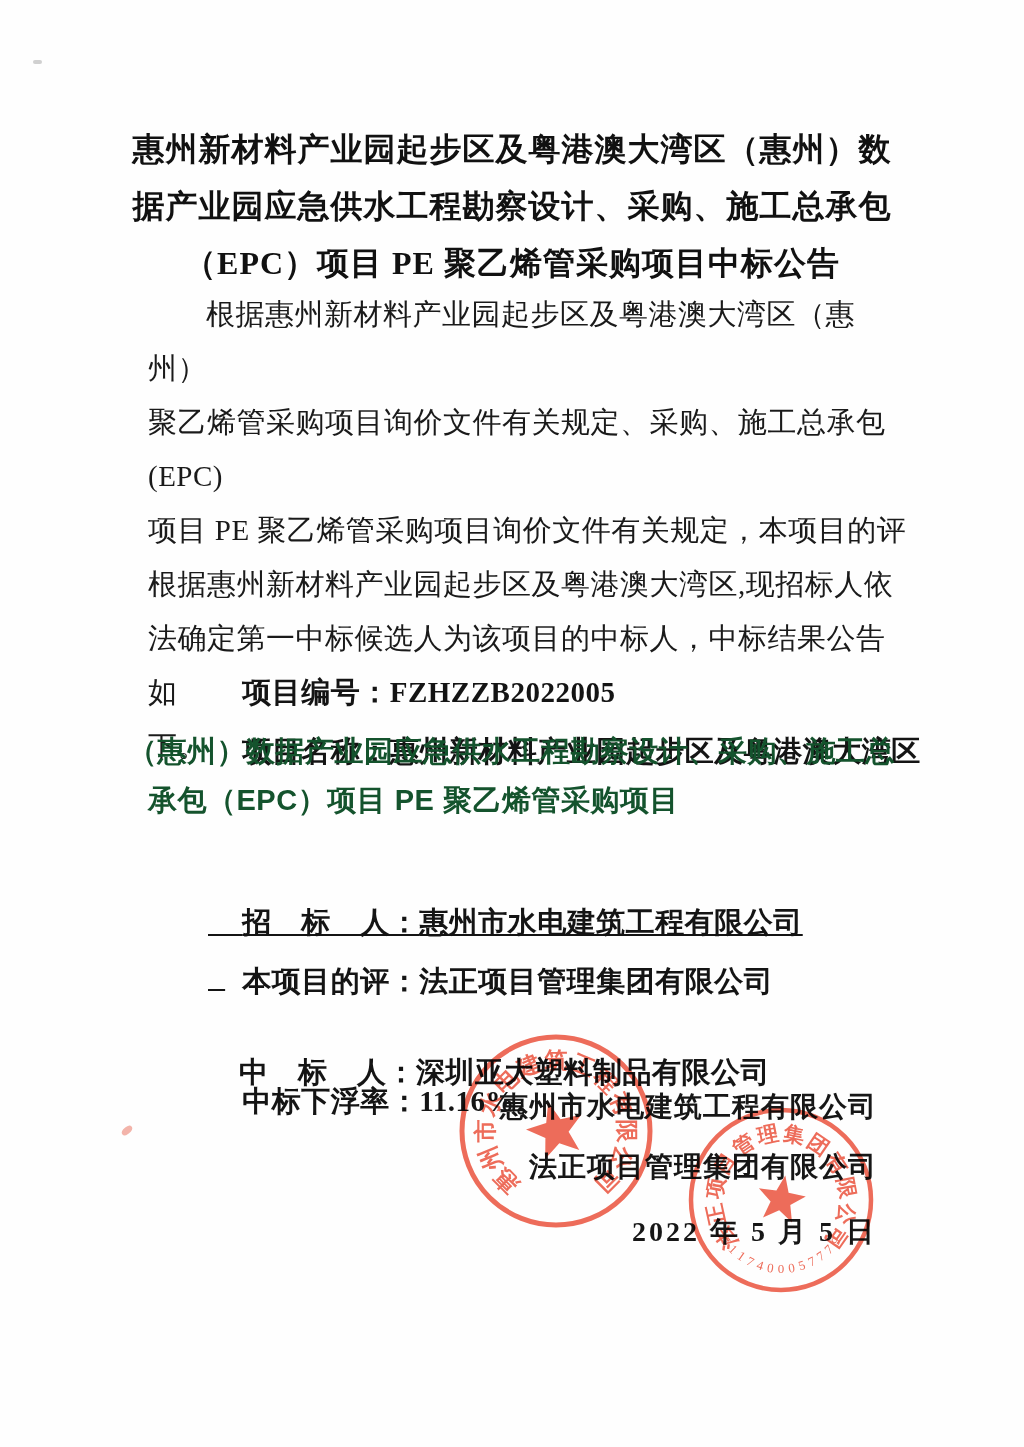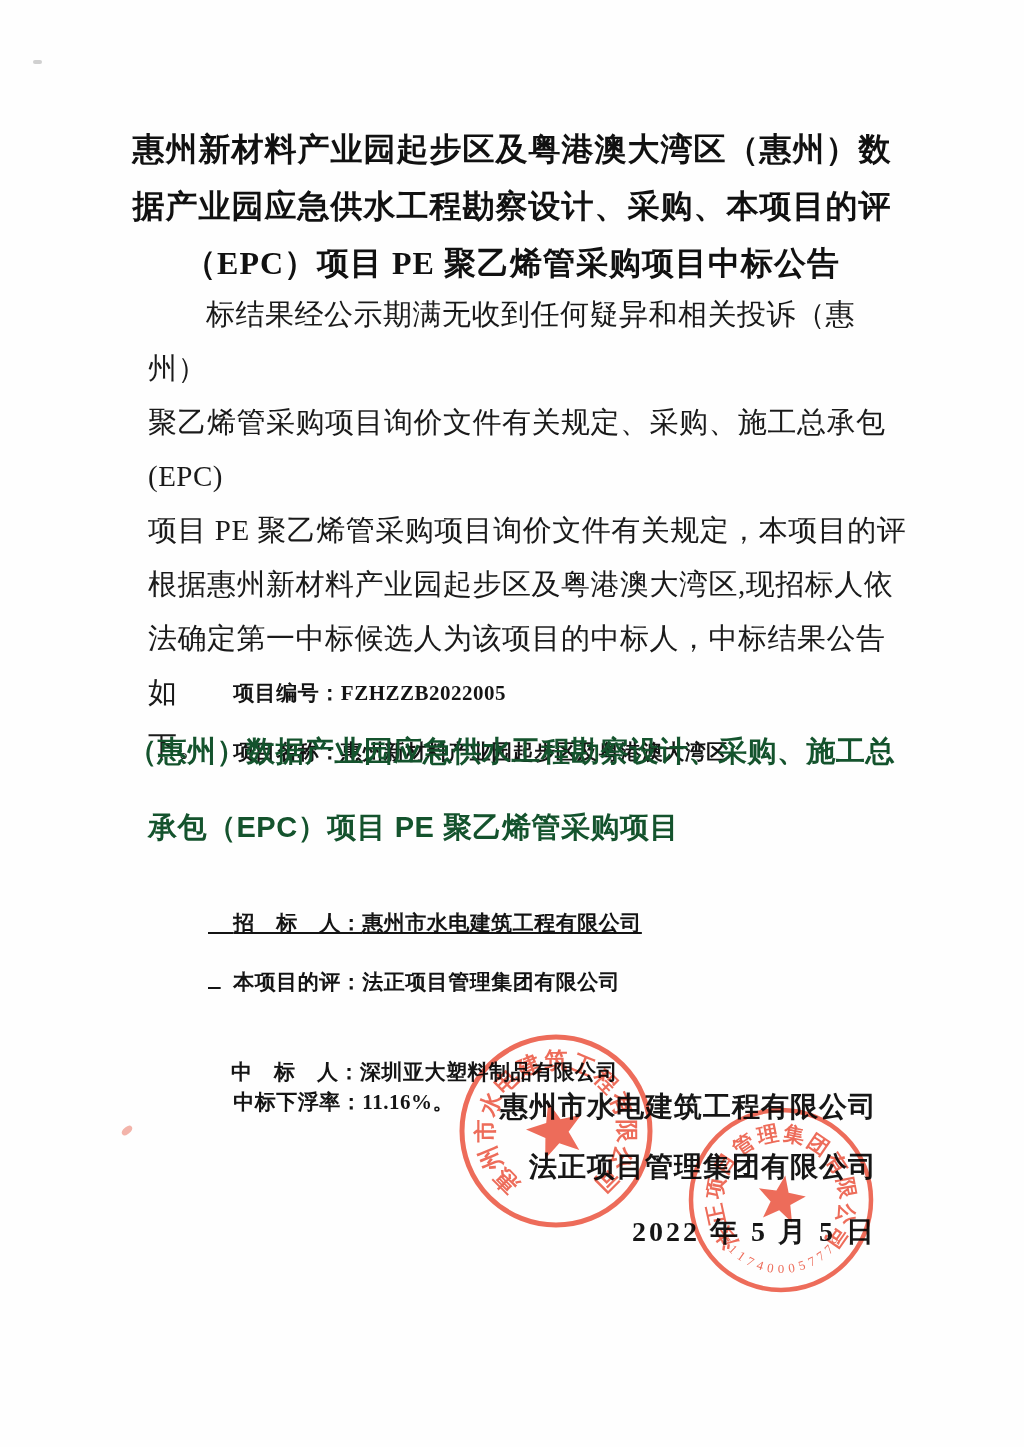--- a/index.html
+++ b/index.html
@@ -15,21 +15,21 @@
     color:#111;
   }
   .intro{
     left:148px;top:287px;width:760px;
     font-size:29px;line-height:54px;letter-spacing:0.5px;color:#1a1a1a;
   }
   .intro .ind{text-indent:58px;}
   .iline{
     position:absolute;left:208px;white-space:pre;
     font-family:"Liberation Sans","DejaVu Sans",sans-serif;
-    font-weight:700;font-size:21px;line-height:55px;color:#141414;letter-spacing:0.5px;
+    font-weight:700;font-size:29px;line-height:55px;color:#141414;letter-spacing:0.5px;
   }
   .wrapline{
     position:absolute;left:148px;white-space:pre;
     font-family:"Liberation Sans","DejaVu Sans",sans-serif;
     font-weight:700;font-size:29px;line-height:55px;color:#14532d;letter-spacing:0.5px;
   }
   .pullback{margin-left:-20px;}
   .mono-val{font-family:"Liberation Serif","DejaVu Serif",serif;font-weight:700;}
   .sig{
     position:absolute;right:147px;text-align:right;white-space:pre;
@@ -53,42 +53,42 @@
 </head>
 <body>
 
 <div class="page">
 
   <div class="speck1"></div>
   <div class="speck2"></div>
 
   <h1 class="abs title">
     <div>惠州新材料产业园起步区及粤港澳大湾区（惠州）数</div>
-    <div>据产业园应急供水工程勘察设计、采购、本项目的评</div>
+    <div>据产业园应急供水工程勘察设计、采购、施工总承包</div>
     <div>（EPC）项目 PE 聚乙烯管采购项目中标公告</div>
   </h1>
 
   <div class="abs intro">
-    <div class="ind">标结果经公示期满无收到任何疑异和相关投诉（惠州）</div>
+    <div class="ind">根据惠州新材料产业园起步区及粤港澳大湾区（惠州）</div>
     <div>聚乙烯管采购项目询价文件有关规定、采购、施工总承包(EPC)</div>
     <div>项目 PE 聚乙烯管采购项目询价文件有关规定，本项目的评</div>
     <div>根据惠州新材料产业园起步区及粤港澳大湾区,现招标人依</div>
     <div>法确定第一中标候选人为该项目的中标人，中标结果公告如</div>
     <div>下。</div>
   </div>
 
   <div class="iline" style="top:610px;">
     <span>项目编号：</span><span class="mono-val">FZHZZB2022005</span>
   </div>
 
   <div class="iline" style="top:669px;">
     <span>项目名称：</span><span>惠州新材料产业园起步区及粤港澳大湾区</span>
   </div>
   <div class="wrapline pullback" style="top:724px;">（惠州）数据产业园应急供水工程勘察设计、采购、施工总</div>
-  <div class="wrapline" style="top:800px;">承包（EPC）项目 PE 聚乙烯管采购项目</div>
+  <div class="wrapline" style="top:773px;">承包（EPC）项目 PE 聚乙烯管采购项目</div>
 
   <div class="iline" style="top:840px;text-decoration:underline;">
     <span>招　标　人：</span><span>惠州市水电建筑工程有限公司</span>
   </div>
   <div class="iline" style="top:899px;">
     <span>本项目的评：</span><span>法正项目管理集团有限公司</span>
   </div>
   <div class="iline" style="top:990px;font-family:Liberation Serif, serif;">
     <span>中　标　人：</span><span>深圳亚大塑料制品有限公司</span>
   </div>

